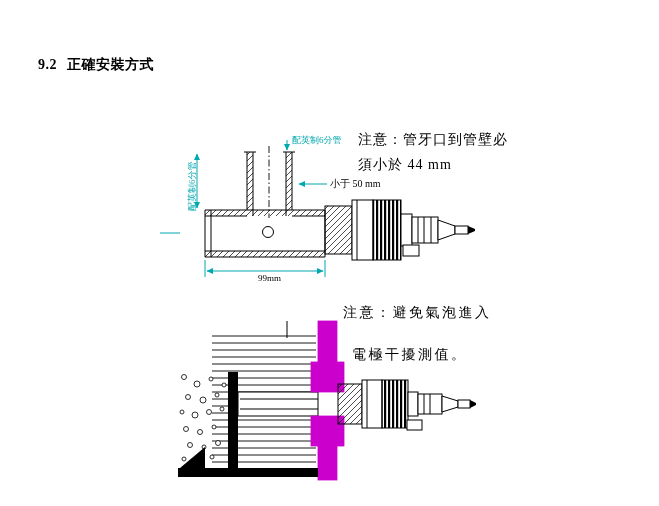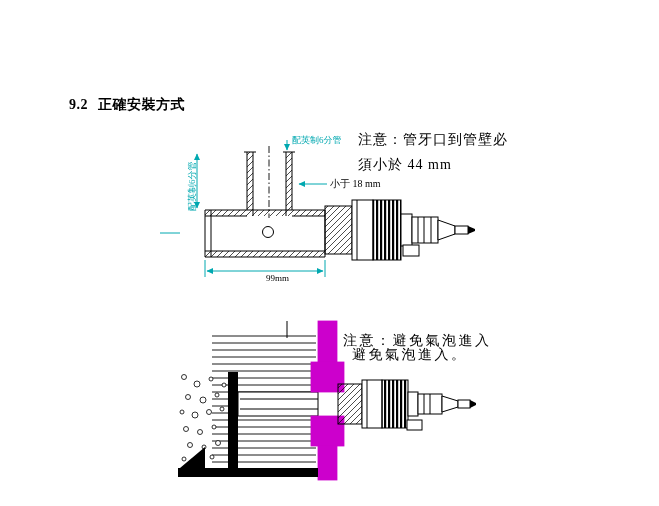--- a/index.html
+++ b/index.html
@@ -128,27 +128,27 @@
       <rect x="407" y="420" width="15" height="10" class="wht"></rect>
     </g>
 
     <g>
       <polygon points="180,468 205,468 205,447" class="blk"></polygon>
       <rect x="178" y="468" width="140" height="9" class="blk"></rect>
     </g>
   </g>
 </svg>
 
-<div class="abs title" style="left:69px; top:56px;margin-top:40px;">
+<div class="abs title" style="left:38px; top:56px;">
   <span>9.2</span>
   <span style="margin-left:6px;">正確安裝方式</span>
 </div>
 
 <div class="abs note" style="left:358px; top:131px;font-family:Liberation Mono, monospace;">注意：管牙口到管壁必</div>
 <div class="abs note" style="left:358px; top:156px;">須小於 44 mm</div>
 
 <div class="abs lbl cyan" style="left:292px; top:134px;">配英制6分管</div>
 <div class="abs lbl cyan vert" style="left:186px; top:211px;">配英制6分管</div>
-<div class="abs lbl-md" style="left:330px; top:177px;">小于 18 mm</div>
-<div class="abs lbl" style="left:266px; top:273px;">99mm</div>
+<div class="abs lbl-md" style="left:330px; top:177px;">小于 50 mm</div>
+<div class="abs lbl" style="left:258px; top:273px;">99mm</div>
 
-<div class="abs note sp2" style="left:343px; top:332px;">注意：避免氣泡進入</div>
-<div class="abs note sp2" style="left:352px; top:346px;">避免氣泡進入。</div>
+<div class="abs note sp2" style="left:343px; top:304px;">注意：避免氣泡進入</div>
+<div class="abs note sp2" style="left:352px; top:346px;">電極干擾測值。</div>
 
 </body></html>

